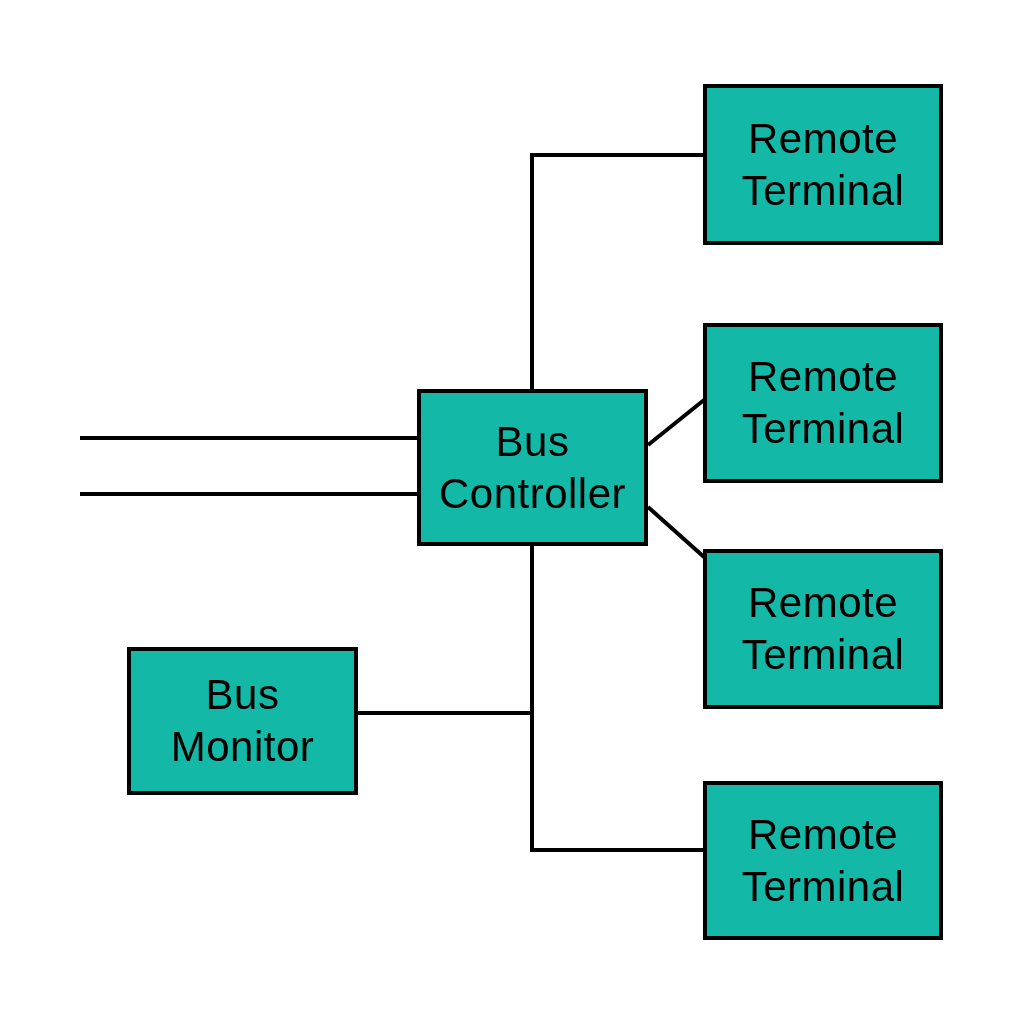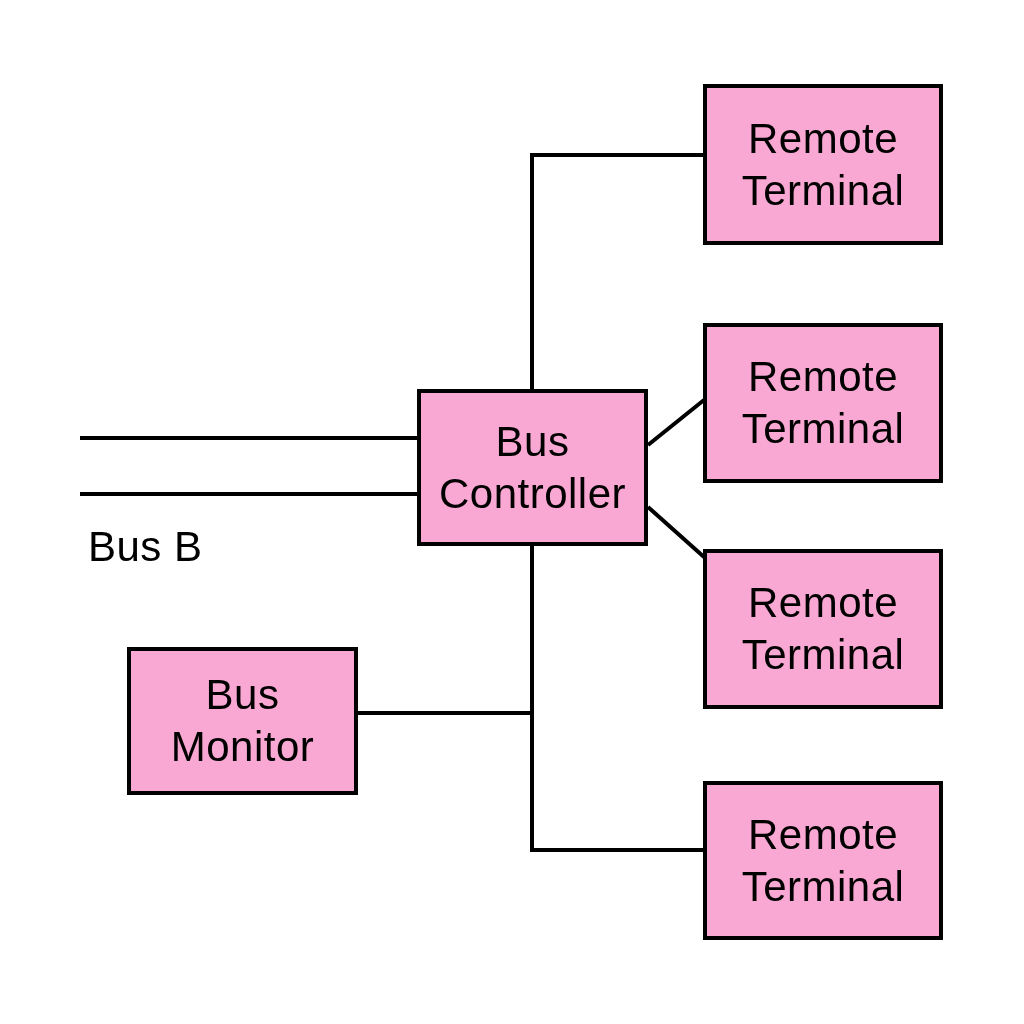--- a/index.html
+++ b/index.html
@@ -25,21 +25,21 @@
   }
   .wires path, .wires line {
     stroke: #000000;
     stroke-width: 4;
     fill: none;
   }
   .box {
     position: absolute;
     box-sizing: border-box;
     border: 4px solid #000000;
-    background: #f9a8d4;
+    background: #14b8a6;
     display: flex;
     align-items: center;
     justify-content: center;
     text-align: center;
   }
   .box-label {
     font-size: 42px;
     line-height: 52px;
     white-space: pre-line;
     letter-spacing: 0.5px;
@@ -75,21 +75,20 @@
     <path d="M532 545 V850 H703"></path>
 
     <line x1="358" y1="713" x2="532" y2="713"></line>
 
     <line x1="648" y1="445" x2="704" y2="400"></line>
 
     <line x1="648" y1="507" x2="704" y2="557"></line>
   </svg>
 
 
-  <div class="free-label bus-b-label">Bus B</div>
 
   <div class="box controller">
     <span class="box-label">Bus
 Controller</span>
   </div>
 
   <div class="box monitor">
     <span class="box-label">Bus
 Monitor</span>
   </div>

